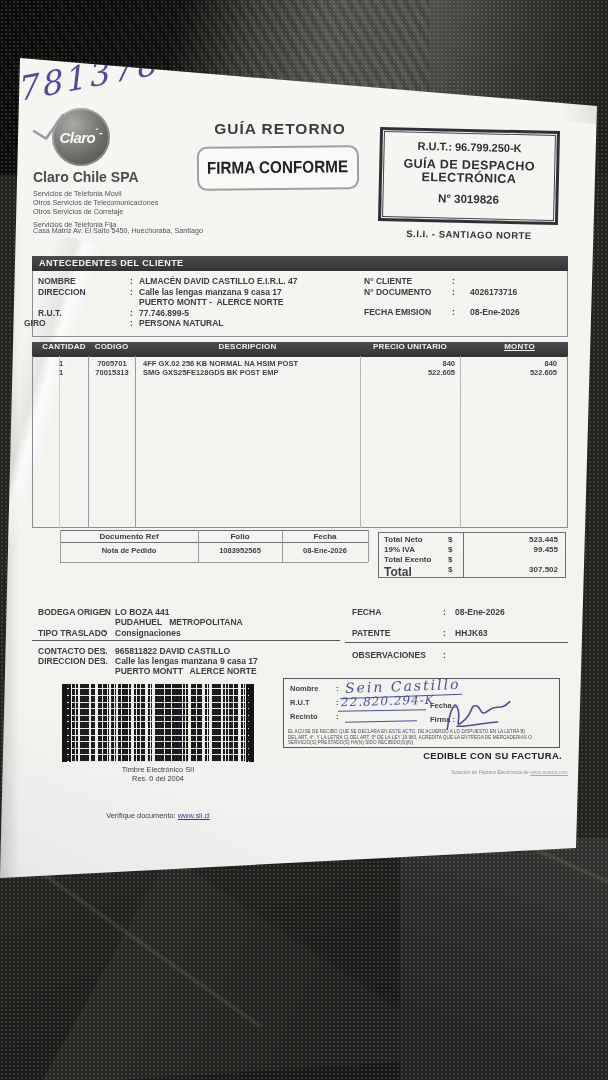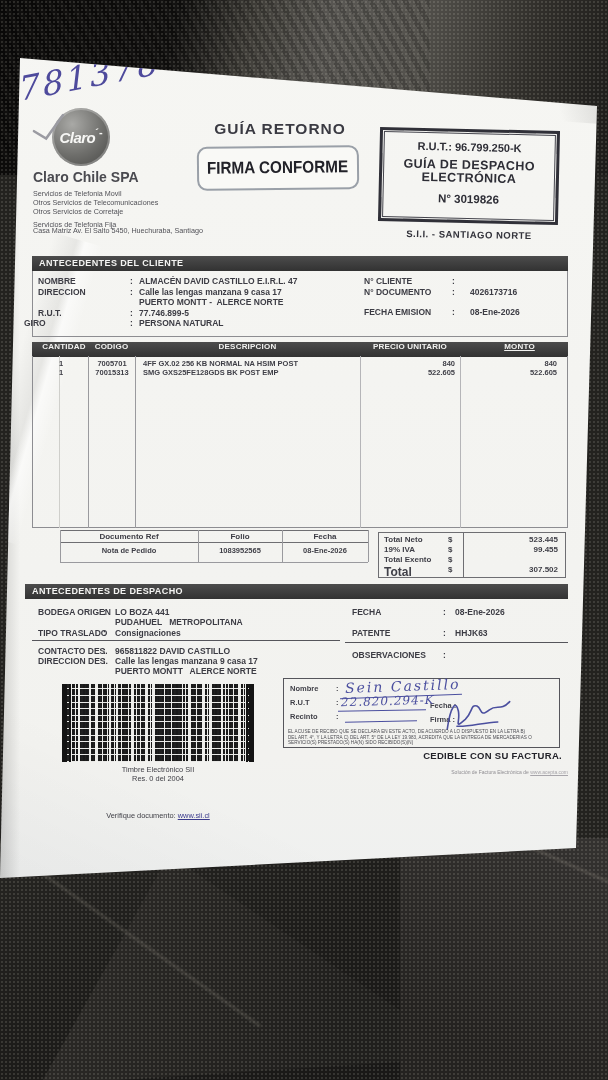--- a/index.html
+++ b/index.html
@@ -251,21 +251,20 @@
   <div class="t vsm" style="left:384px;top:545px;font-size:8px;">19% IVA</div>
   <div class="t vsm" style="left:448px;top:545px;font-size:8px;">$</div>
   <div class="t vsm" style="left:470px;top:545px;width:88px;text-align:right;font-size:8px;">99.455</div>
   <div class="t vsm" style="left:384px;top:555px;font-size:8px;">Total Exento</div>
   <div class="t vsm" style="left:448px;top:555px;font-size:8px;">$</div>
   <div class="t vsm" style="left:470px;top:555px;width:88px;text-align:right;font-size:8px;"></div>
   <div class="t vsm" style="left:384px;top:565px;font-size:12px;">Total</div>
   <div class="t vsm" style="left:448px;top:565px;font-size:8px;">$</div>
   <div class="t vsm" style="left:470px;top:565px;width:88px;text-align:right;font-size:8px;">307.502</div>
 
-  <div class="bar" style="left:25px;top:584px;width:543px;">ANTECEDENTES DE DESPACHO</div>
 
   <div class="t lbl" style="left:38px;top:607px;">BODEGA ORIGEN</div>
   <div class="t lbl" style="left:103px;top:607px;">:</div>
   <div class="t lbl" style="left:115px;top:607px;">LO BOZA 441</div>
   <div class="t lbl" style="left:115px;top:617px;">PUDAHUEL   METROPOLITANA</div>
   <div class="t lbl" style="left:38px;top:628px;">TIPO TRASLADO</div>
   <div class="t lbl" style="left:103px;top:628px;">:</div>
   <div class="t lbl" style="left:115px;top:628px;">Consignaciones</div>
   <div class="hline" style="left:32px;top:640px;width:308px;background:#55555b;"></div>
   <div class="t lbl" style="left:38px;top:646px;">CONTACTO DES.</div>

